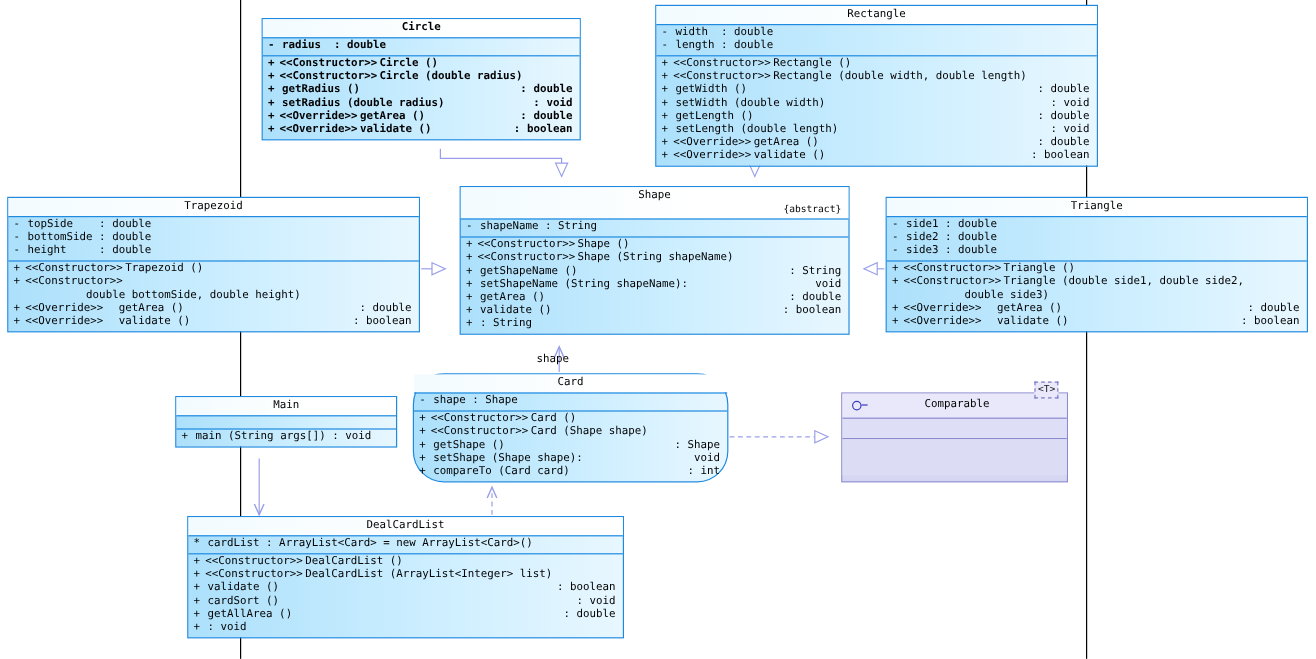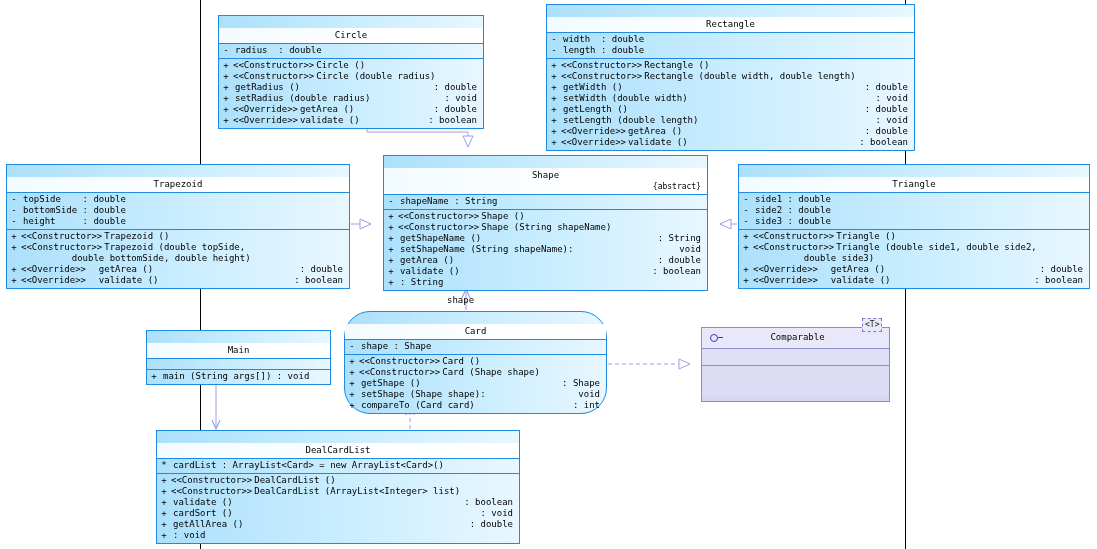--- a/index.html
+++ b/index.html
@@ -11,21 +11,21 @@
   .pageline{position:absolute;top:0;width:1px;height:549px;background:#000;}
 
   
   .cls{position:absolute;box-sizing:border-box;
        border:1px solid #1f8ae0;
        background:linear-gradient(to right,#ace0fb 0%,#cceeff 55%,#e8f7ff 100%);
        font-size:9px;line-height:11px;color:#000;}
   .cls .name{text-align:center;padding:2px 0 2px 0;
        border-bottom:1px solid #1f8ae0;
        background:linear-gradient(to right,#f2fbff 0%,#ffffff 60%,#ffffff 100%);
-       position:relative;margin-top:12px;}
+       position:relative;}
   .cls .name .t{display:block;font-size:9px;}
   .cls .name .abs{display:block;text-align:right;padding-right:6px;font-size:8px;}
   .cls .attrs{border-bottom:1px solid #1f8ae0;padding:1px 0 2px 0;min-height:7px;}
   .cls .ops{padding:1px 0 2px 0;}
 
   
   .row{display:grid;grid-template-columns:14px auto 1fr auto;
        align-items:baseline;white-space:pre;}
   .row .vis{text-align:center;}
   .row .ster{padding-right:2px;}
@@ -83,21 +83,21 @@
     <path d="M466,310 L466,289" fill="none" stroke="#9aa0e8" stroke-width="1" marker-end="url(#open)"></path>
 
     <path d="M608,364 L690,364" fill="none" stroke="#9aa0e8" stroke-width="1" stroke-dasharray="4,3" marker-end="url(#tri)"></path>
 
     <path d="M216,382 L216,429" fill="none" stroke="#9aa0e8" stroke-width="1" marker-end="url(#open)"></path>
 
     <path d="M410,429 L410,406" fill="none" stroke="#9aa0e8" stroke-width="1" stroke-dasharray="4,3" marker-end="url(#open)"></path>
   </svg>
 
   <div id="nodes">
-      <div class="cls" style="left: 218px; top: 15px; width: 266px;">
+      <div class="cls" style="left: 218px; top: 15px; width: 266px; font-weight: bold;">
         <div class="name">
           <span class="t">Circle</span>
         </div>
         <div class="attrs">
           <div class="row"><span class="vis">-</span><span class="ster"></span><span class="sig">radius  : double</span><span class="typ"></span></div>
         </div>
         <div class="ops">
           <div class="row"><span class="vis">+</span><span class="ster">&lt;&lt;Constructor&gt;&gt;</span><span class="sig">Circle ()</span><span class="typ"></span></div>
           <div class="row"><span class="vis">+</span><span class="ster">&lt;&lt;Constructor&gt;&gt;</span><span class="sig">Circle (double radius)</span><span class="typ"></span></div>
           <div class="row"><span class="vis">+</span><span class="ster"></span><span class="sig">getRadius ()</span><span class="typ has">double</span></div>
@@ -147,21 +147,21 @@
         <div class="name">
           <span class="t">Trapezoid</span>
         </div>
         <div class="attrs">
           <div class="row"><span class="vis">-</span><span class="ster"></span><span class="sig">topSide    : double</span><span class="typ"></span></div>
           <div class="row"><span class="vis">-</span><span class="ster"></span><span class="sig">bottomSide : double</span><span class="typ"></span></div>
           <div class="row"><span class="vis">-</span><span class="ster"></span><span class="sig">height     : double</span><span class="typ"></span></div>
         </div>
         <div class="ops">
           <div class="row"><span class="vis">+</span><span class="ster">&lt;&lt;Constructor&gt;&gt;</span><span class="sig">Trapezoid ()</span><span class="typ"></span></div>
-          <div class="row"><span class="vis">+</span><span class="ster">&lt;&lt;Constructor&gt;&gt;</span><span class="sig">Trapezoid (double topSide,</span><span class="typ"></span></div>
+          <div class="row"><span class="vis">+</span><span class="ster">&lt;&lt;Constructor&gt;&gt;</span><span class="typ"></span></div>
           <div class="row"><span class="vis"></span><span class="ster"></span><span class="sig">         double bottomSide, double height)</span><span class="typ"></span></div>
           <div class="row"><span class="vis">+</span><span class="ster">&lt;&lt;Override&gt;&gt;</span><span class="sig">  getArea ()</span><span class="typ has">double</span></div>
           <div class="row"><span class="vis">+</span><span class="ster">&lt;&lt;Override&gt;&gt;</span><span class="sig">  validate ()</span><span class="typ has">boolean</span></div>
         </div>
       </div>
       <div class="cls" style="left: 738px; top: 164px; width: 352px;">
         <div class="name">
           <span class="t">Triangle</span>
         </div>
         <div class="attrs">

